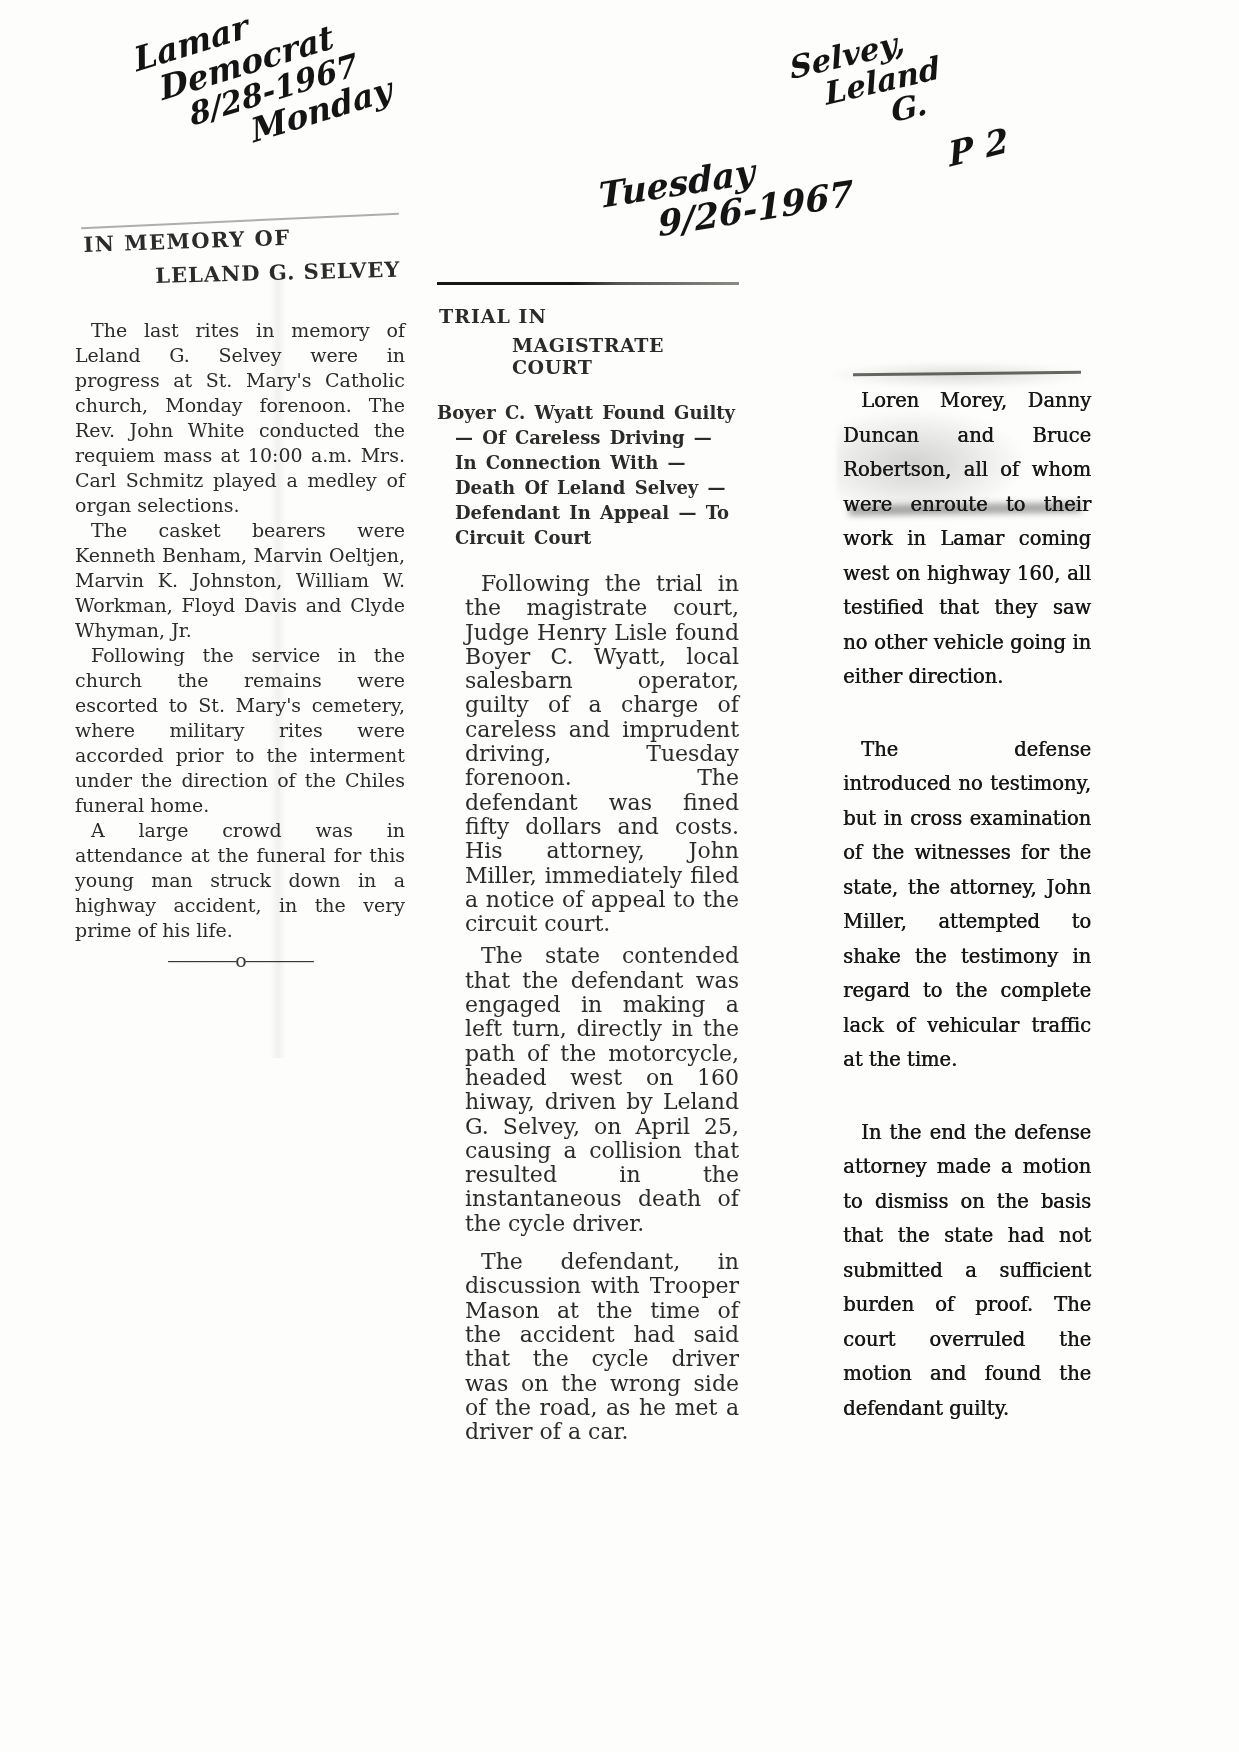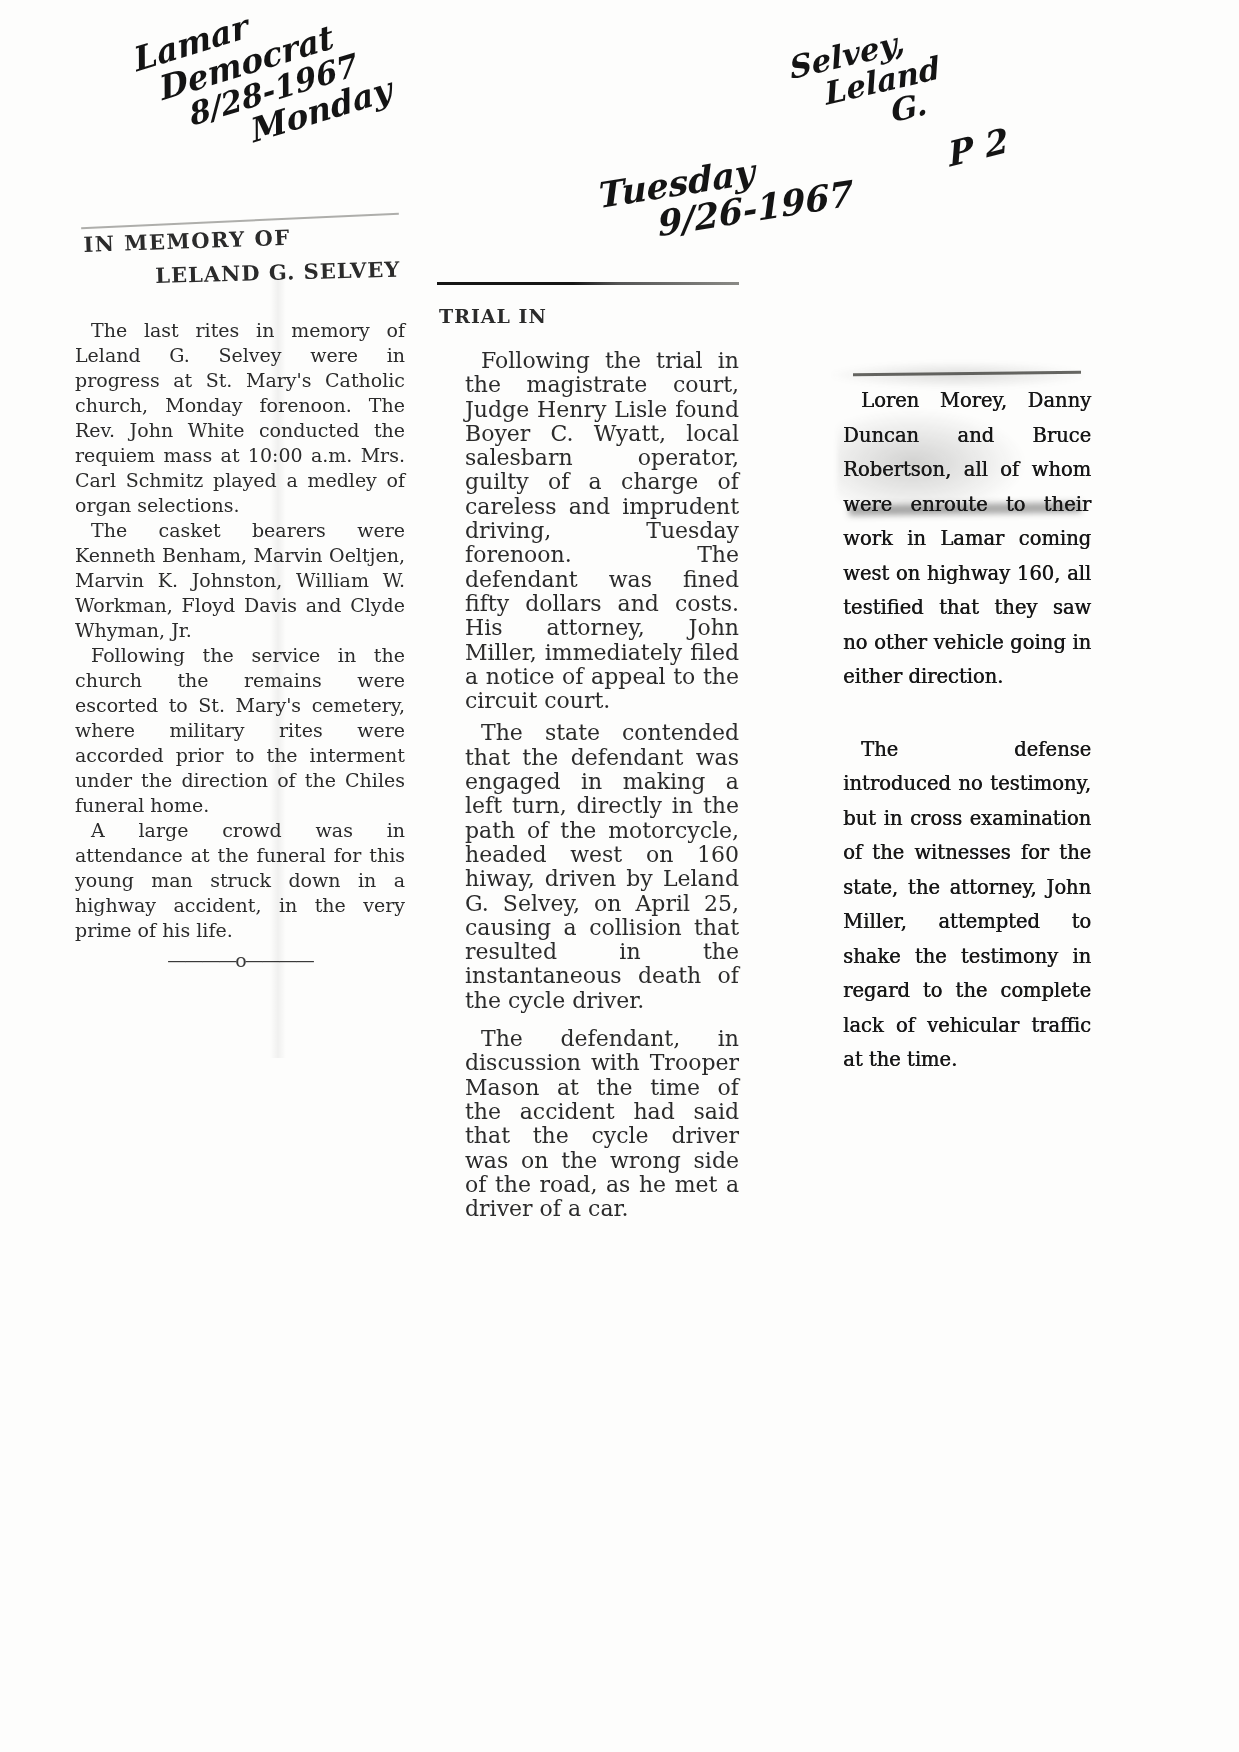--- a/index.html
+++ b/index.html
@@ -95,31 +95,41 @@
       <p>The casket bearers were Kenneth Benham, Marvin Oeltjen, Marvin K. Johnston, William W. Workman, Floyd Davis and Clyde Whyman, Jr.</p>
       <p>Following the service in the church the remains were escorted to St. Mary's cemetery, where military rites were accorded prior to the interment under the direction of the Chiles funeral home.</p>
       <p>A large crowd was in attendance at the funeral for this young man struck down in a highway accident, in the very prime of his life.</p>
     </div>
     <div class="divider">————o————</div>
   </section>
 
   <section class="clip clip-mid">
     <div class="rule-mid"></div>
     <div class="title1">TRIAL IN</div>
+    <div class="title2">MAGISTRATE COURT</div>
+    <div class="subhead">
+      <div>Boyer C. Wyatt Found Guilty</div>
+      <div class="ind">— Of Careless Driving —</div>
+      <div class="ind">In Connection With —</div>
+      <div class="ind">Death Of Leland Selvey —</div>
+      <div class="ind">Defendant In Appeal — To</div>
+      <div class="ind">Circuit Court</div>
+    </div>
     <div class="body">
       <p>Following the trial in the magistrate court, Judge Henry Lisle found Boyer C. Wyatt, local salesbarn operator, guilty of a charge of careless and imprudent driving, Tuesday forenoon. The defendant was fined fifty dollars and costs. His attorney, John Miller, immediately filed a notice of appeal to the circuit court.</p>
       <p class="sp1">The state contended that the defendant was engaged in making a left turn, directly in the path of the motorcycle, headed west on 160 hiway, driven by Leland G. Selvey, on April 25, causing a collision that resulted in the instantaneous death of the cycle driver.</p>
       <p class="sp2">The defendant, in discussion with Trooper Mason at the time of the accident had said that the cycle driver was on the wrong side of the road, as he met a driver of a car.</p>
     </div>
   </section>
 
   <section class="clip clip-right">
     <div class="edge-right"></div>
     <div class="smudge3"></div>
     <div class="smudge1"></div>
     <div class="smudge2"></div>
     <div class="body">
       <p>Loren Morey, Danny Duncan and Bruce Robertson, all of whom were enroute to their work in Lamar coming west on highway 160, all testified that they saw no other vehicle going in either direction.</p>
       <p>The defense introduced no testimony, but in cross examination of the witnesses for the state, the attorney, John Miller, attempted to shake the testimony in regard to the complete lack of vehicular traffic at the time.</p>
+      <p>In the end the defense attorney made a motion to dismiss on the basis that the state had not submitted a sufficient burden of proof. The court overruled the motion and found the defendant guilty.</p>
     </div>
   </section>
 
 </div>
 
 </body></html>

